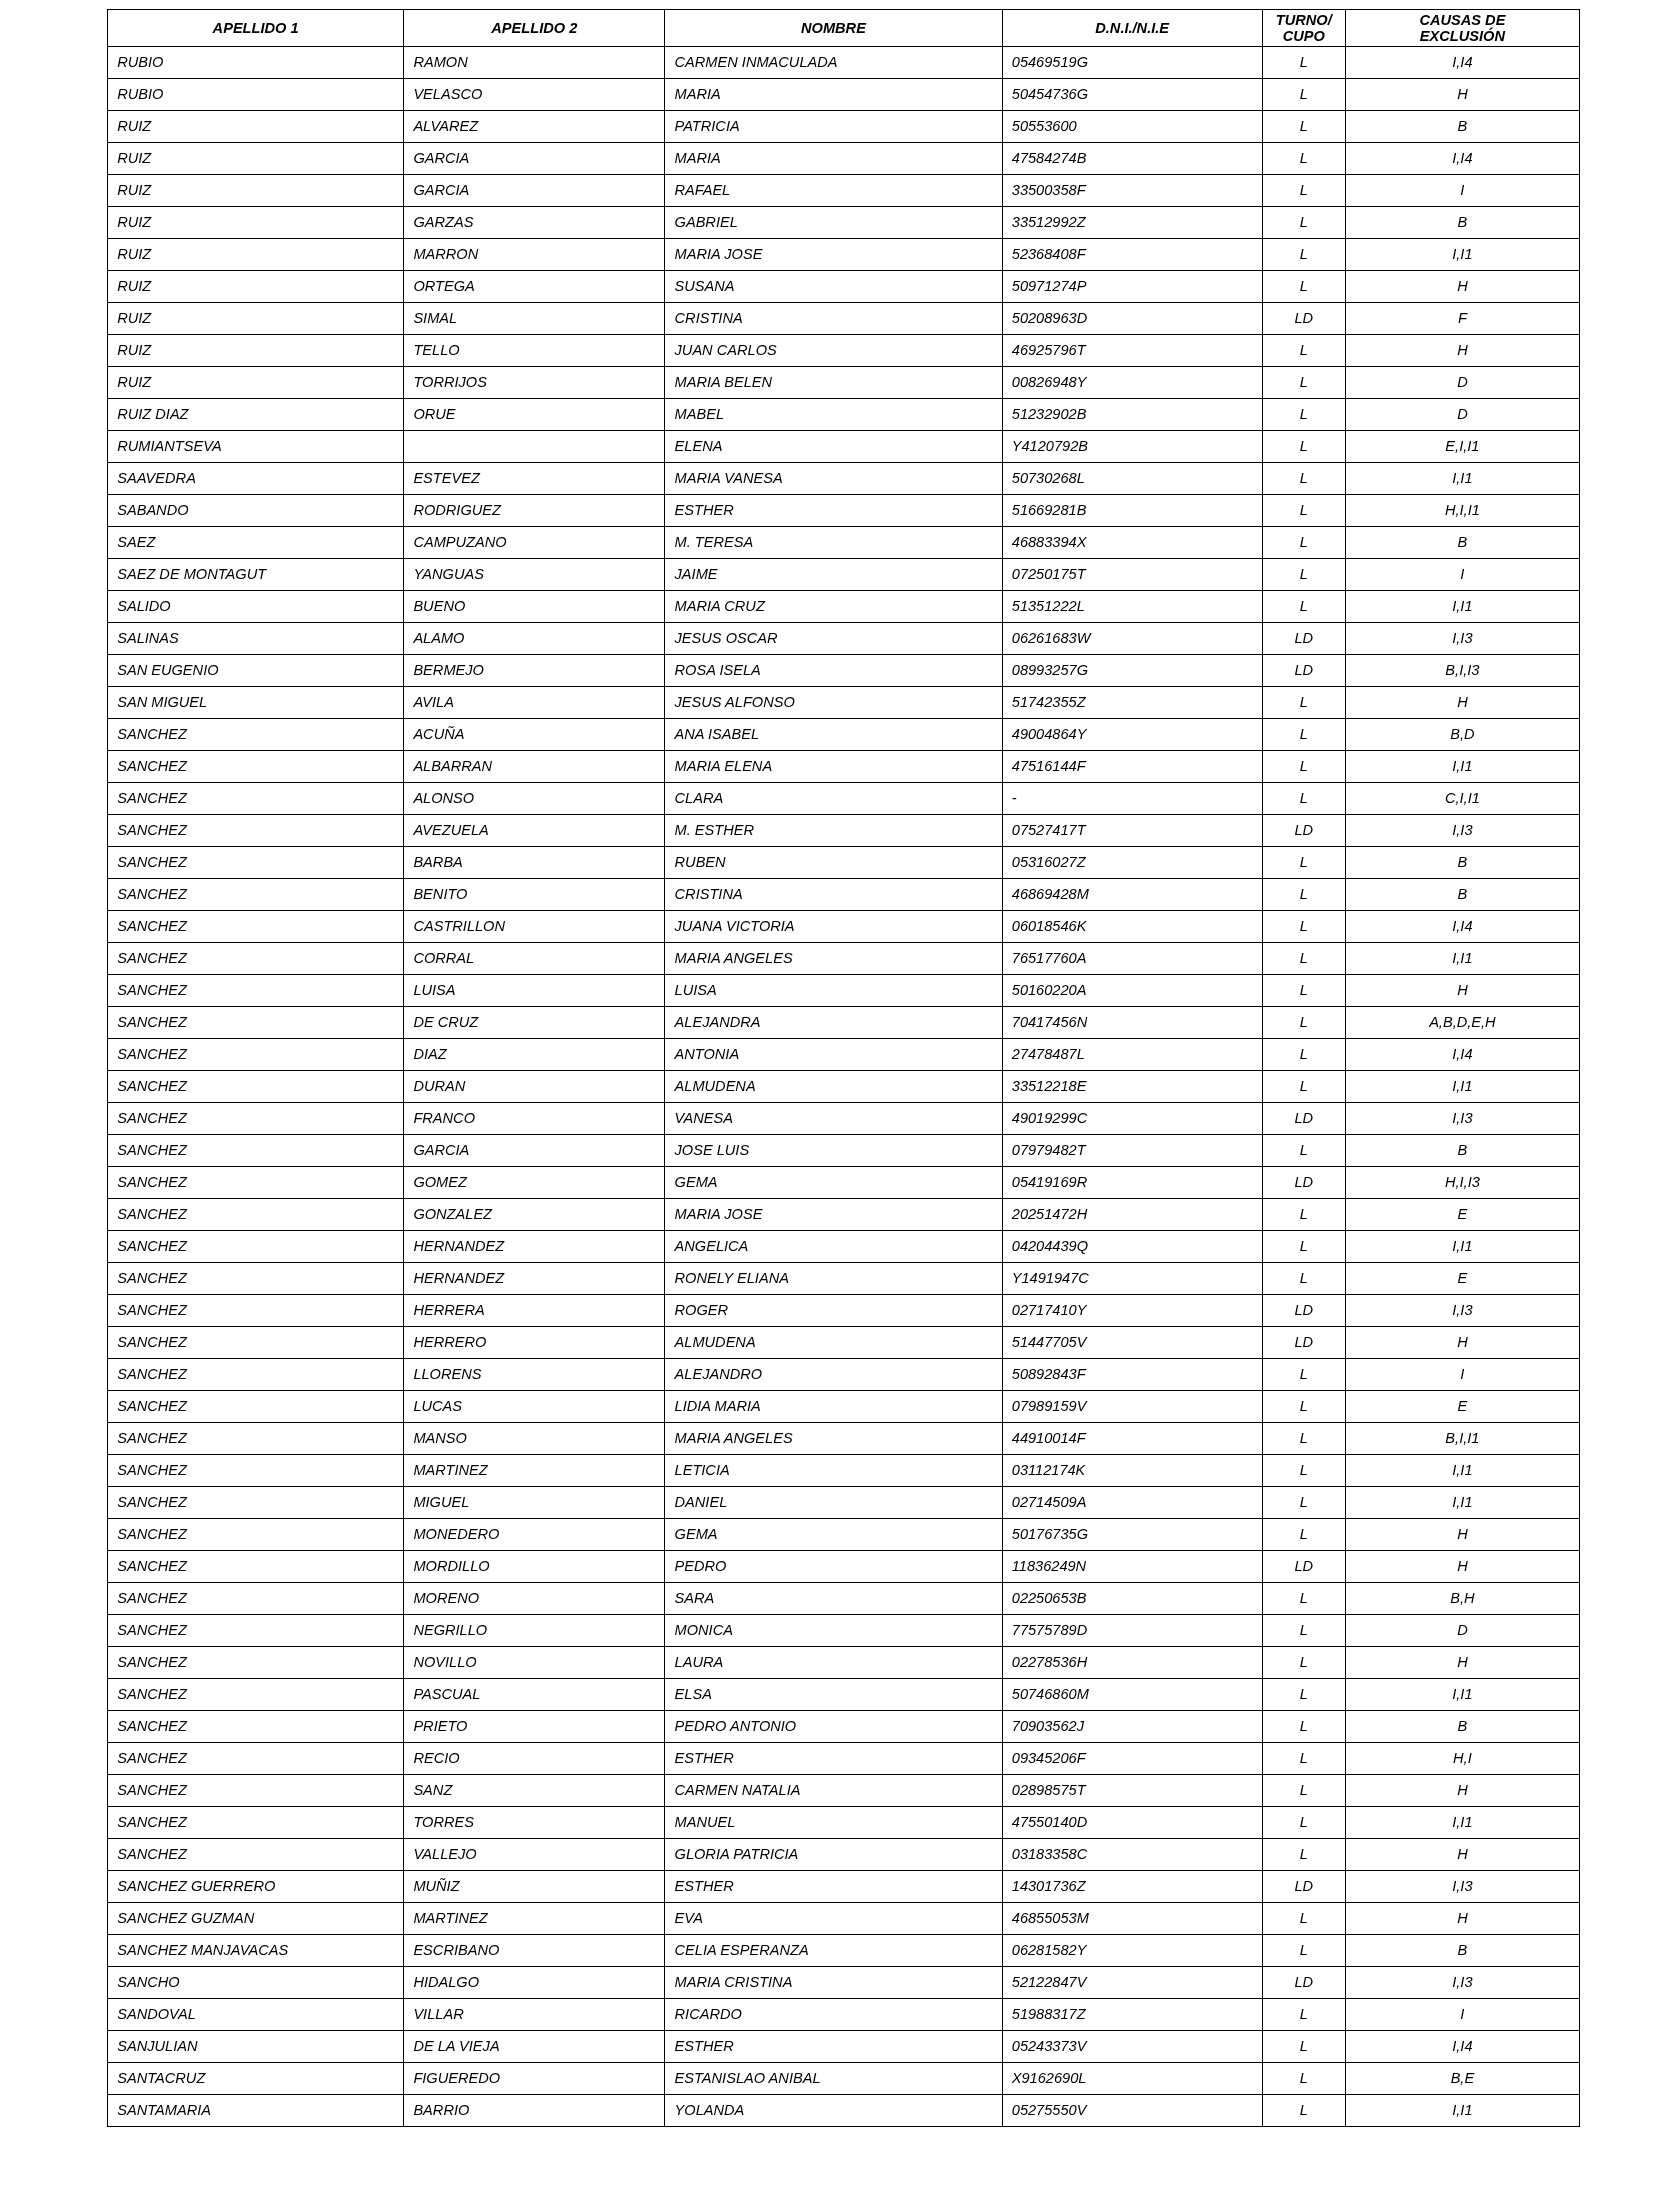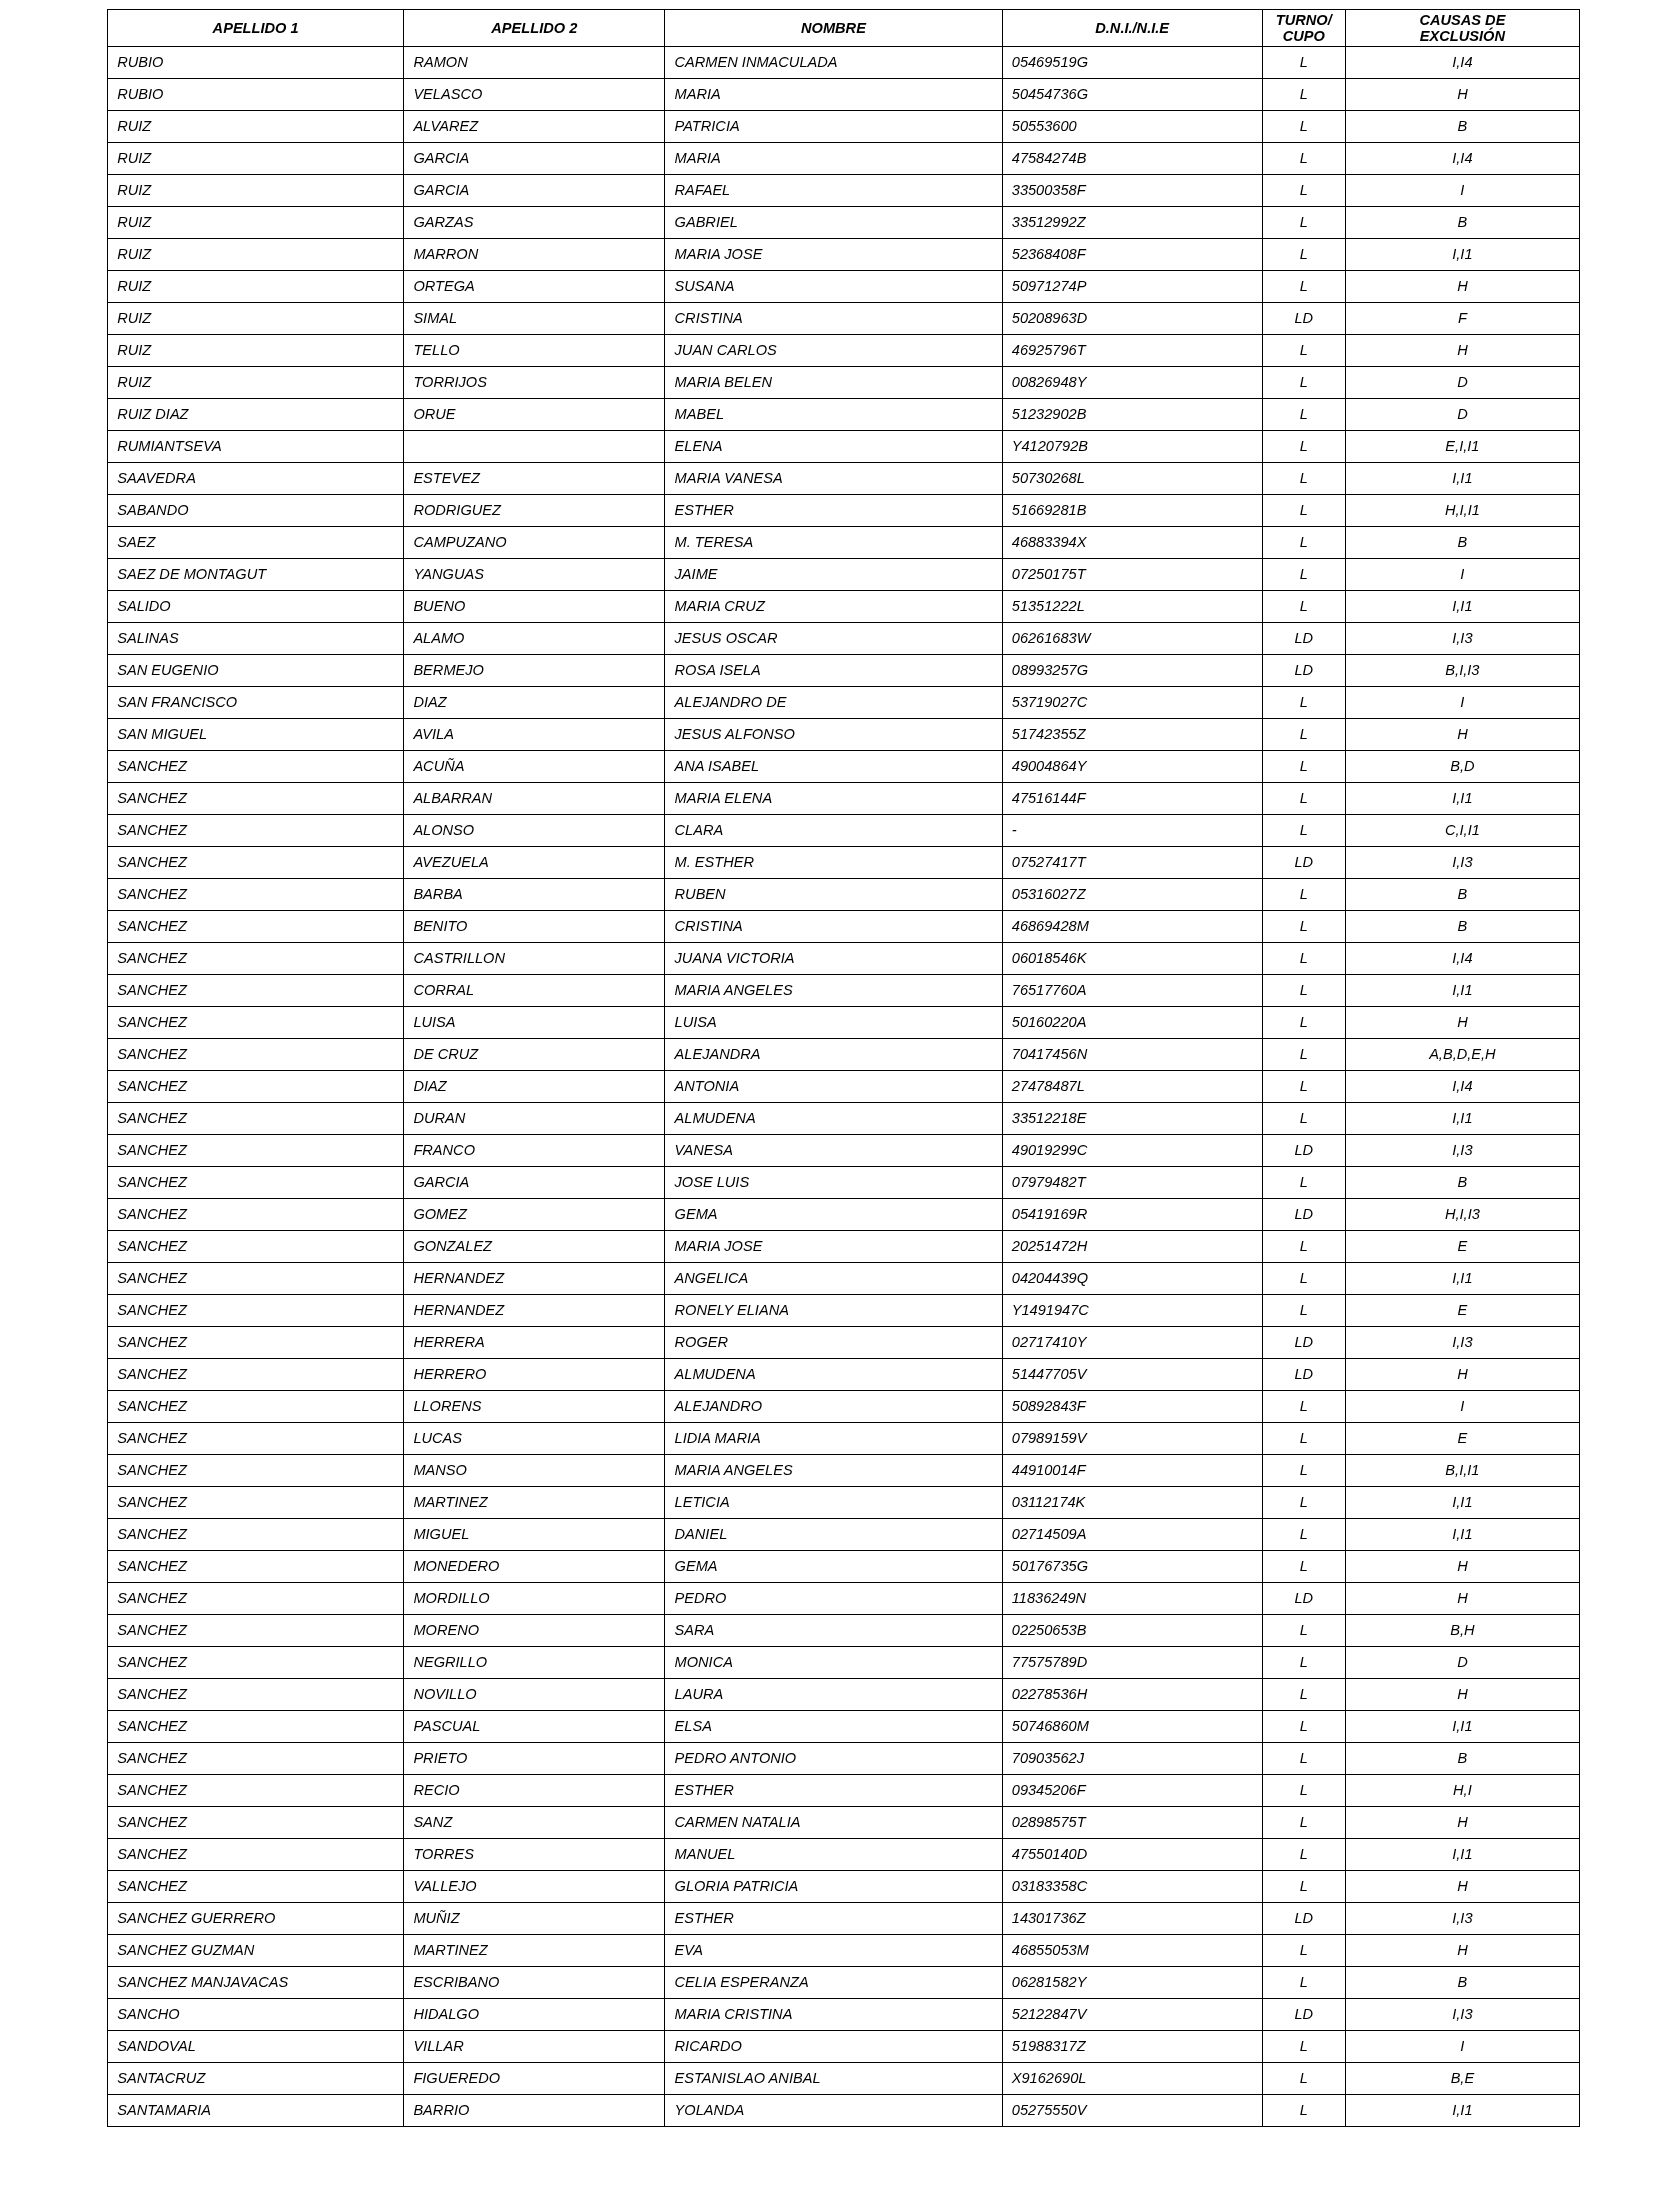--- a/index.html
+++ b/index.html
@@ -230,28 +230,20 @@
         </tr>
         <tr>
           <td>SAN EUGENIO</td>
           <td>BERMEJO</td>
           <td>ROSA ISELA</td>
           <td>08993257G</td>
           <td class="center">LD</td>
           <td class="center">B,I,I3</td>
         </tr>
         <tr>
-          <td>SAN FRANCISCO</td>
-          <td>DIAZ</td>
-          <td>ALEJANDRO DE</td>
-          <td>53719027C</td>
-          <td class="center">L</td>
-          <td class="center">I</td>
-        </tr>
-        <tr>
           <td>SAN MIGUEL</td>
           <td>AVILA</td>
           <td>JESUS ALFONSO</td>
           <td>51742355Z</td>
           <td class="center">L</td>
           <td class="center">H</td>
         </tr>
         <tr>
           <td>SANCHEZ</td>
           <td>ACUÑA</td>
@@ -572,20 +564,28 @@
           <td class="center">LD</td>
           <td class="center">I,I3</td>
         </tr>
         <tr>
           <td>SANDOVAL</td>
           <td>VILLAR</td>
           <td>RICARDO</td>
           <td>51988317Z</td>
           <td class="center">L</td>
           <td class="center">I</td>
+        </tr>
+        <tr>
+          <td>SANJULIAN</td>
+          <td>DE LA VIEJA</td>
+          <td>ESTHER</td>
+          <td>05243373V</td>
+          <td class="center">L</td>
+          <td class="center">I,I4</td>
         </tr>
         <tr>
           <td>SANTACRUZ</td>
           <td>FIGUEREDO</td>
           <td>ESTANISLAO ANIBAL</td>
           <td>X9162690L</td>
           <td class="center">L</td>
           <td class="center">B,E</td>
         </tr>
         <tr>

